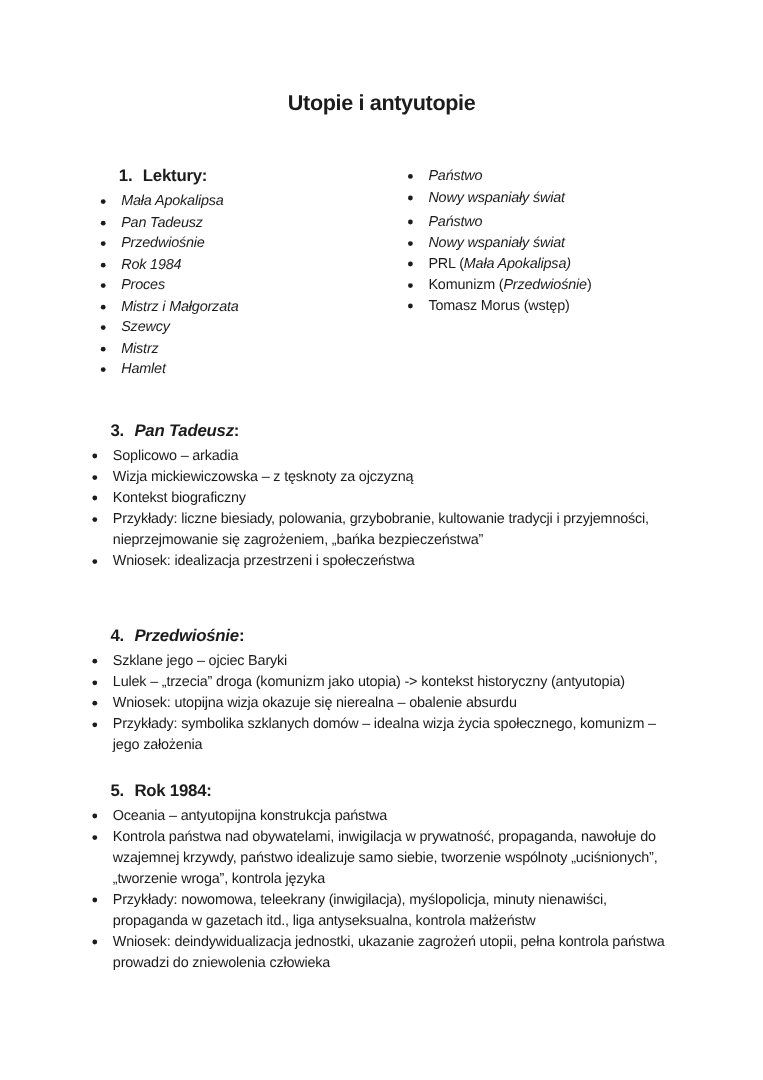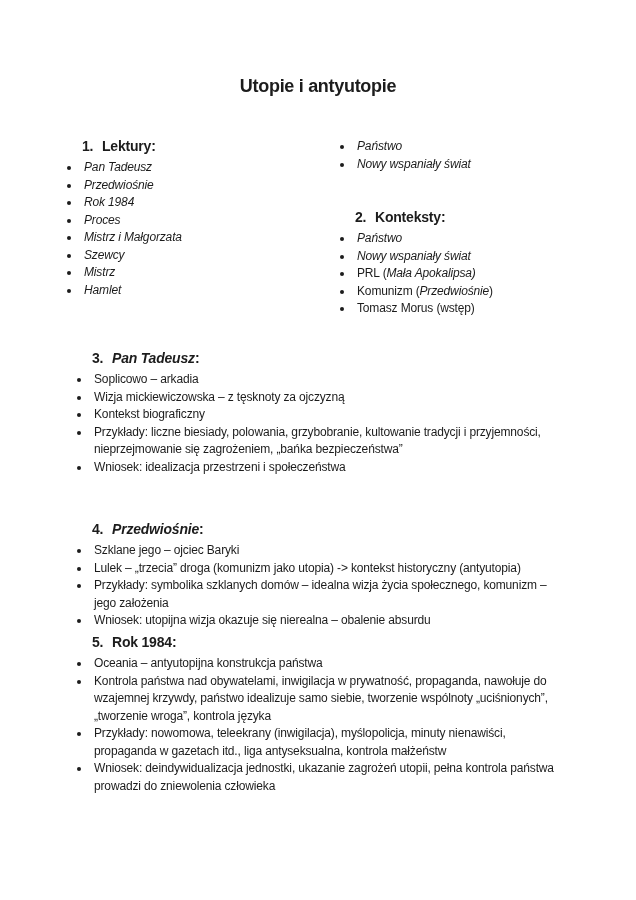--- a/index.html
+++ b/index.html
@@ -10,21 +10,21 @@
     color:#1c1c1c;
   }
   .page { position:relative; width:636px; height:900px; overflow:hidden; background:#ffffff; }
 
   .doc-title {
     position:absolute; top:76px; left:0; width:636px;
     text-align:center;
     font-size:18px; font-weight:bold; letter-spacing:-0.3px;
   }
 
-  .col-left  { position:absolute; left:65px;  top:136px; width:260px; }
+  .col-left  { position:absolute; left:82px;  top:136px; width:260px; }
   .col-right { position:absolute; left:338px; top:136px; width:285px; }
 
   .heading {
     font-size:14px; font-weight:bold; line-height:20px;
     padding-left:17px; letter-spacing:-0.2px;
   }
   .heading .num { display:inline-block; width:20px; }
   .heading .ht  { }
   .heading .it  { font-style:italic; }
 
@@ -39,54 +39,52 @@
     width:4px; height:4px; border-radius:50%; background:#1c1c1c;
   }
   ul.blist li span { white-space:pre-line; }
   .it { font-style:italic;text-align:right; }
 
   .mid-heading { margin-top:34px; }
 
   .section { position:absolute; left:75px; width:505px; }
   #sec3 { top:348px; }
   #sec4 { top:519px; }
-  #sec5 { top:632px; }
+  #sec5 { top:648px; }
   .section .heading { margin-bottom:3px; }
 </style>
 </head>
 <body>
 
 <div class="page">
 
   <div class="doc-title">Utopie i antyutopie</div>
 
   <div class="col-left">
     <div class="heading">
       <span class="num">1.</span><span class="ht">Lektury:</span>
     </div>
     <ul class="blist">
+      <li><span class="it">Mała Apokalipsa</span></li>
       <li><span class="it">Pan Tadeusz</span></li>
       <li><span class="it">Przedwiośnie</span></li>
       <li><span class="it">Rok 1984</span></li>
       <li><span class="it">Proces</span></li>
       <li><span class="it">Mistrz i Małgorzata</span></li>
       <li><span class="it">Szewcy</span></li>
       <li><span class="it">Mistrz</span></li>
       <li><span class="it">Hamlet</span></li>
     </ul>
   </div>
 
   <div class="col-right">
     <ul class="blist first">
       <li><span class="it">Państwo</span></li>
       <li><span class="it">Nowy wspaniały świat</span></li>
     </ul>
-    <div class="heading mid-heading">
-      <span class="num">2.</span><span class="ht">Konteksty:</span>
-    </div>
     <ul class="blist">
       <li><span></span><span class="it">Państwo</span><span></span></li>
       <li><span></span><span class="it">Nowy wspaniały świat</span><span></span></li>
       <li><span>PRL (</span><span class="it">Mała Apokalipsa)</span><span></span></li>
       <li><span>Komunizm (</span><span class="it">Przedwiośnie</span><span>)</span></li>
       <li><span>Tomasz Morus (wstęp)</span><span class="it"></span><span></span></li>
     </ul>
   </div>
 
   <div class="section" id="sec3">
@@ -103,23 +101,23 @@
     </ul>
   </div>
 
   <div class="section" id="sec4">
     <div class="heading">
       <span class="num">4.</span><span class="ht it">Przedwiośnie</span><span class="ht">:</span>
     </div>
     <ul class="blist">
       <li><span>Szklane jego – ojciec Baryki</span></li>
       <li><span>Lulek – „trzecia” droga (komunizm jako utopia) -&gt; kontekst historyczny (antyutopia)</span></li>
+      <li><span>Wniosek: utopijna wizja okazuje się nierealna – obalenie absurdu</span></li>
       <li><span>Przykłady: symbolika szklanych domów – idealna wizja życia społecznego, komunizm –
 jego założenia</span></li>
-      <li><span>Wniosek: utopijna wizja okazuje się nierealna – obalenie absurdu</span></li>
     </ul>
   </div>
 
   <div class="section" id="sec5">
     <div class="heading">
       <span class="num">5.</span><span class="ht">Rok 1984</span><span class="ht">:</span>
     </div>
     <ul class="blist">
       <li><span>Oceania – antyutopijna konstrukcja państwa</span></li>
       <li><span>Kontrola państwa nad obywatelami, inwigilacja w prywatność, propaganda, nawołuje do

